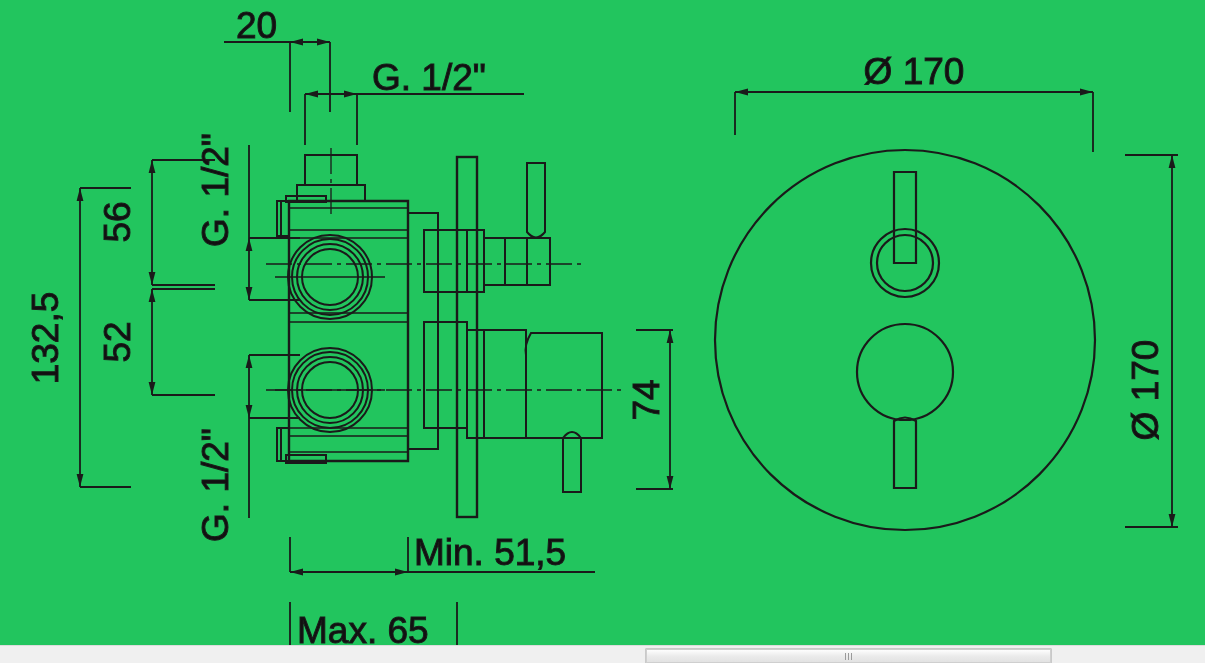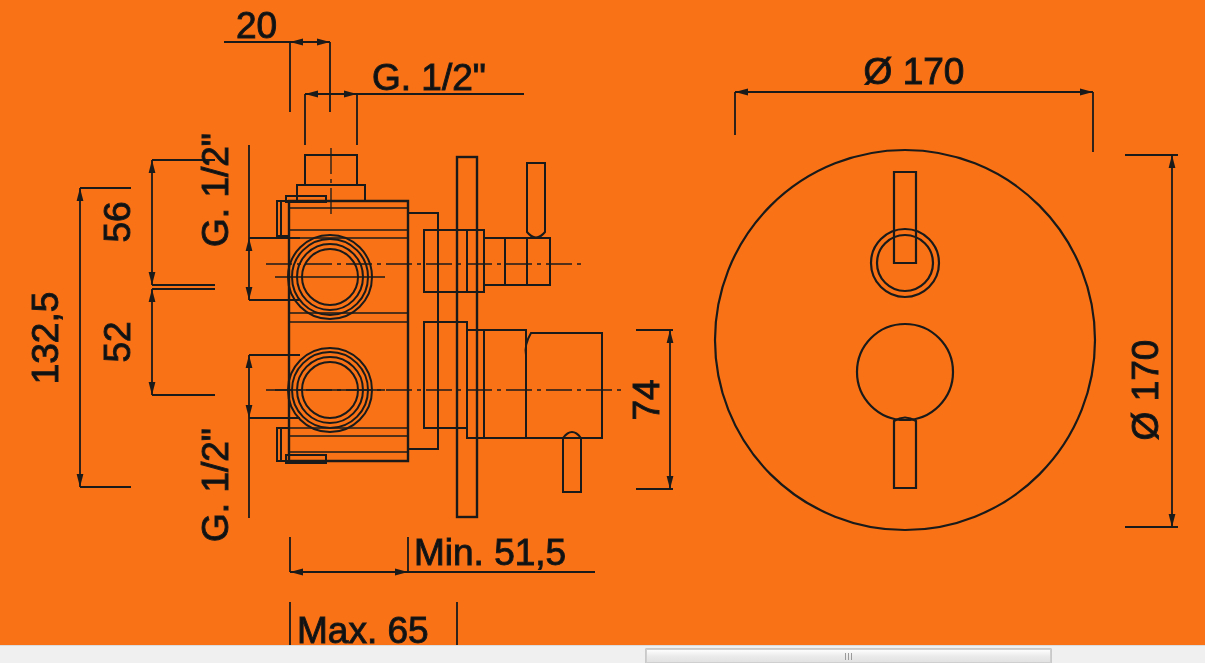--- a/index.html
+++ b/index.html
@@ -7,21 +7,21 @@
     padding: 0;
     background: #ffffff;
   }
   body {
     font-family: "Liberation Sans", sans-serif;
   }
   #page {
     position: relative;
     width: 1205px;
     height: 663px;
-    background: #f97316;
+    background: #22c55e;
     overflow: hidden;
   }
   #drawing-svg {
     position: absolute;
     left: 0;
     top: 0;
     width: 1205px;
     height: 663px;
     display: block;
   }

